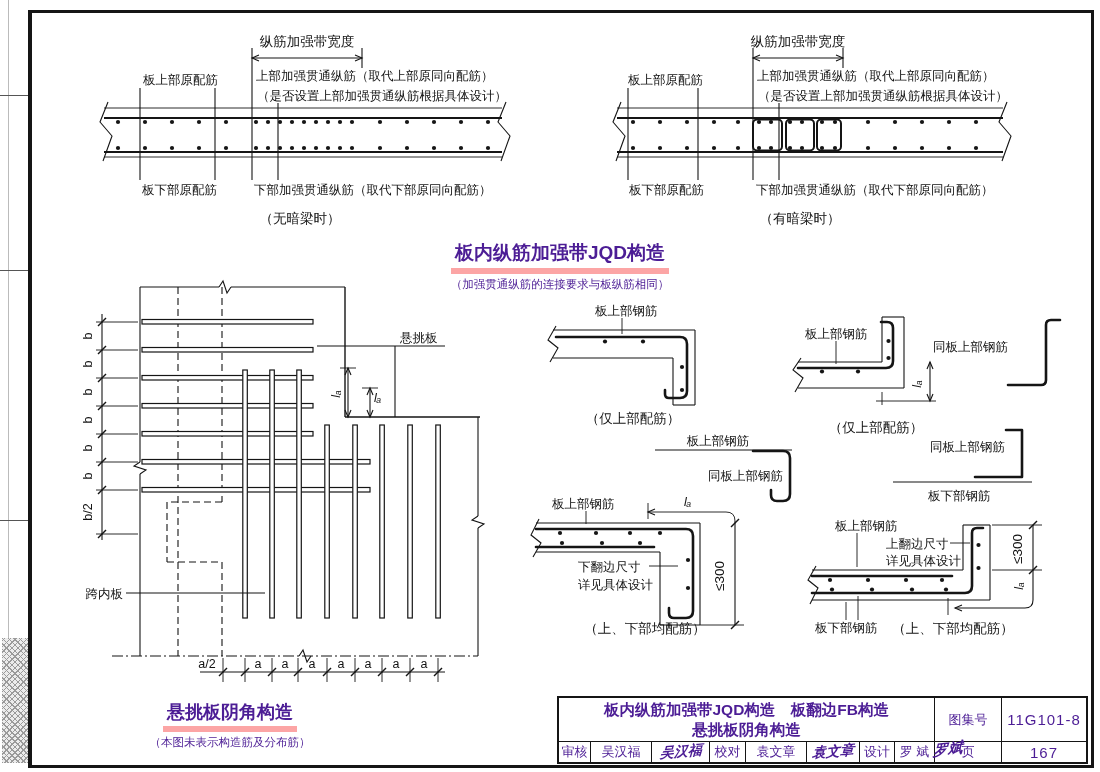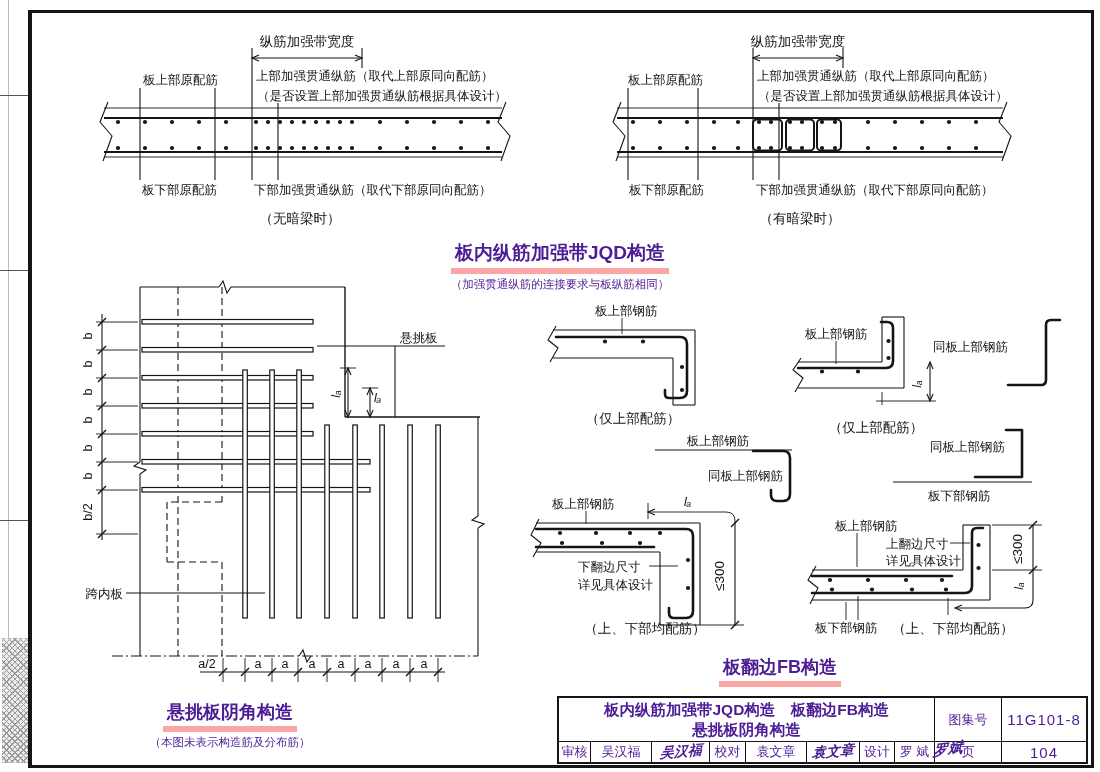--- a/index.html
+++ b/index.html
@@ -468,23 +468,20 @@
       <polyline points="962,605 955,608 962,611"></polyline>
       <line class="thin" x1="948" y1="598" x2="948" y2="615"></line>
       <text class="it mid" x="1023" y="586" transform="rotate(-90 1023 586)">lₐ</text>
       <line class="thin" x1="846" y1="602" x2="846" y2="620"></line>
       <line class="thin" x1="858" y1="596" x2="858" y2="620"></line>
       <text x="815" y="632">板下部钢筋</text>
       <text class="mid s13" x="953" y="633">（上、下部均配筋）</text>
     </g>
   </svg>
 
-  <div class="cap cap3" style="left:660px;top:655px;width:240px">
-    <span class="t1">板翻边FB构造</span>
-  </div>
 
   <div class="tb">
     <div class="row" style="height:44px">
       <div class="cell main" style="width:376px">
         <span>板内纵筋加强带JQD构造　板翻边FB构造</span>
         <span>悬挑板阴角构造</span>
       </div>
       <div class="cell lbl" style="width:67px">图集号</div>
       <div class="cell num" style="flex:1">11G101-8</div>
     </div>
@@ -495,18 +492,18 @@
           <span class="sig">吴汉福</span>
         </div>
       <div class="cell lbl" style="width:36px">校对</div>
       <div class="cell lbl" style="width:61px">袁文章</div>
       <div class="cell" style="width:53px">
           <span class="sig">袁文章</span>
         </div>
       <div class="cell lbl" style="width:35px">设计</div>
       <div class="cell lbl" style="width:40px">罗  斌</div>
       <div class="cell lbl" style="width:67px">页</div>
-      <div class="cell num" style="flex:1">104</div>
+      <div class="cell num" style="flex:1">167</div>
     </div>
   </div>
   <div class="sig3">罗斌</div>
 
 </div>
 
 </body></html>

